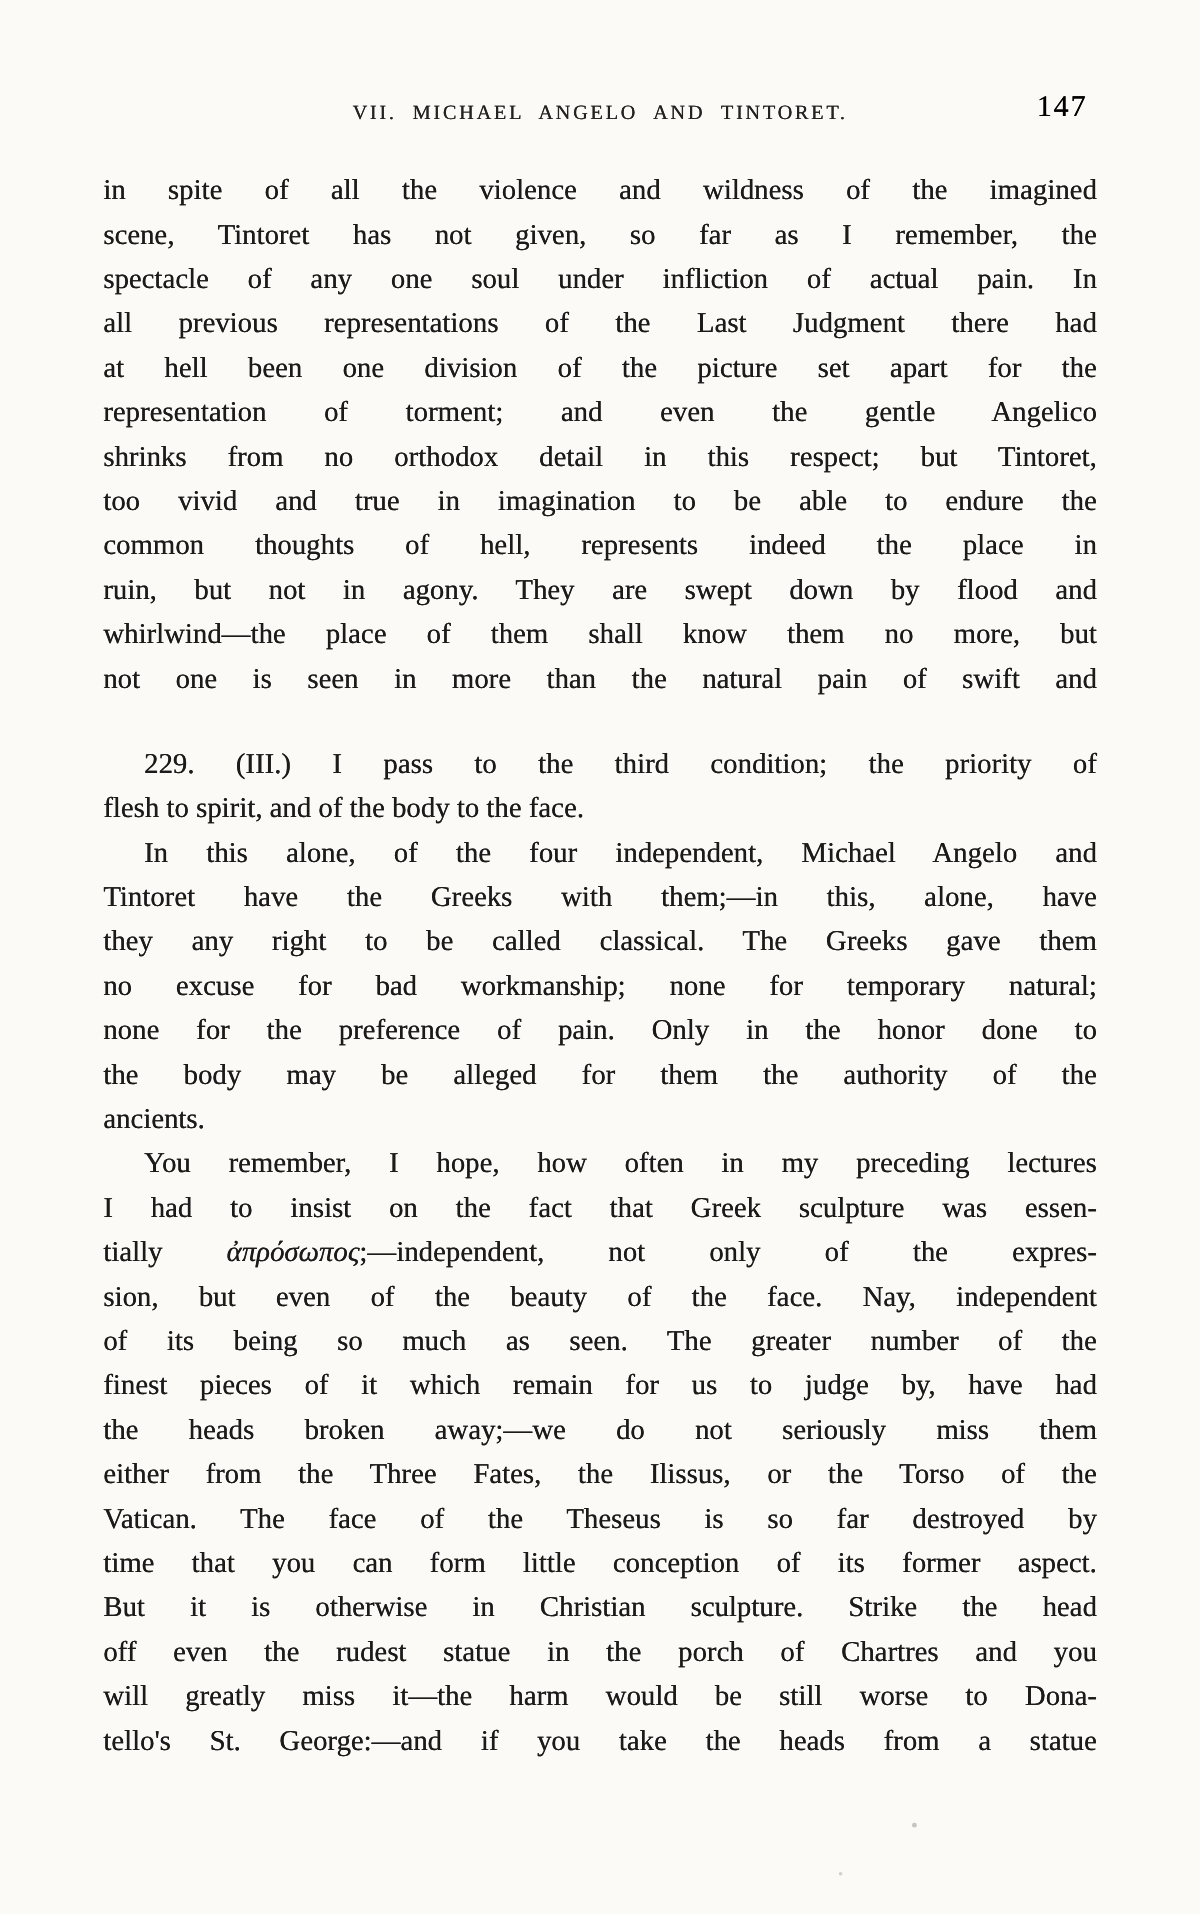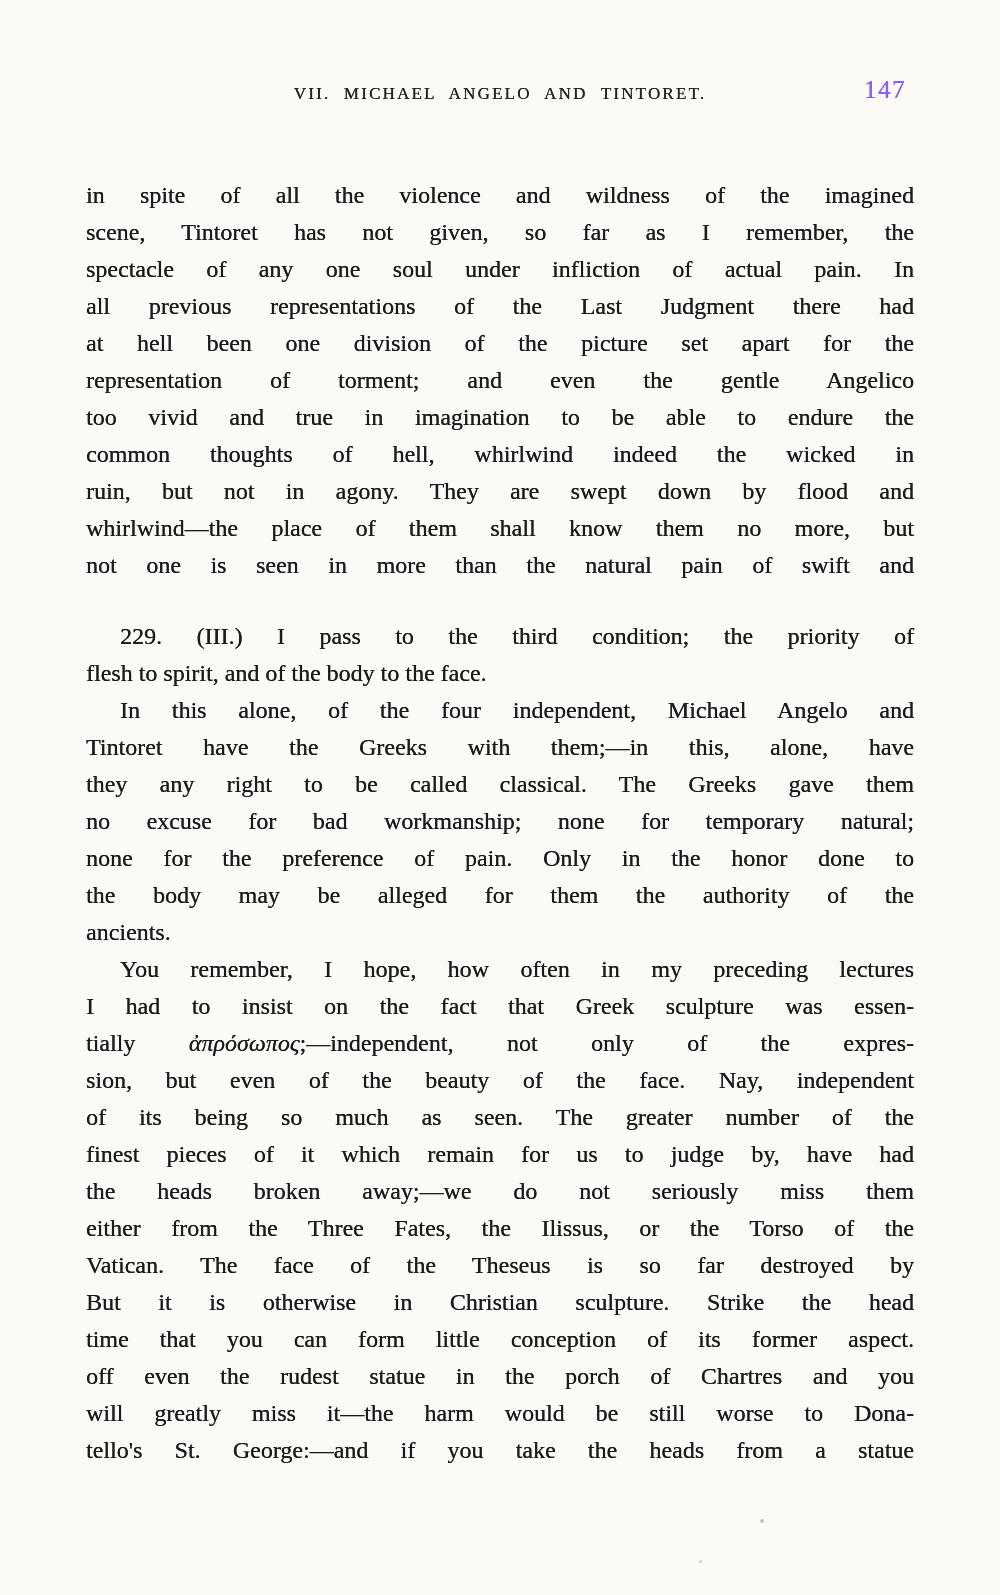--- a/index.html
+++ b/index.html
@@ -34,33 +34,32 @@
     word-spacing: 7px;
     color: #232323;
     text-shadow: 0.2px 0 0 currentColor;
   }
   .page-number {
     position: absolute;
     right: 8px;
     top: -4px;
     font-size: 25px;
     letter-spacing: 1.5px;
-    color: #8b5cf6;
+    color: #000000;
     text-shadow: 0.2px 0 0 currentColor;
   }
   .body-text {
     position: absolute;
     top: 141px;
     left: 86px;
     width: 828px;
     font-size: 24px;
     line-height: 37px;
     color: #1b1b1b;
     text-shadow: 0.2px 0 0 currentColor;
-    margin-top: 36px;
   }
   .para { margin: 0; }
   .para.gap-before { margin-top: 34px; }
   .para.indent .line:first-child { text-indent: 34px; }
   .line {
     text-align: justify;
     text-align-last: justify;
   }
   .line.last-left {
     text-align-last: left;
@@ -85,22 +84,23 @@
   </div>
 
   <div class="body-text">
       <div class="para">
         <div class="line">in spite of all the violence and wildness of the imagined</div>
         <div class="line">scene, Tintoret has not given, so far as I remember, the</div>
         <div class="line">spectacle of any one soul under infliction of actual pain.  In</div>
         <div class="line">all previous representations of the Last Judgment there had</div>
         <div class="line">at hell been one division of the picture set apart for the</div>
         <div class="line">representation of torment; and even the gentle Angelico</div>
+        <div class="line">shrinks from no orthodox detail in this respect; but Tintoret,</div>
         <div class="line">too vivid and true in imagination to be able to endure the</div>
-        <div class="line">common thoughts of hell, whirlwind indeed the wicked in</div>
+        <div class="line">common thoughts of hell, represents indeed the place in</div>
         <div class="line">ruin, but not in agony.  They are swept down by flood and</div>
         <div class="line">whirlwind—the place of them shall know them no more, but</div>
         <div class="line">not one is seen in more than the natural pain of swift and</div>
       </div>
       <div class="para indent gap-before">
         <div class="line">229. (III.) I pass to the third condition; the priority of</div>
         <div class="line last-left">flesh to spirit, and of the body to the face.</div>
       </div>
       <div class="para indent">
         <div class="line">In this alone, of the four independent, Michael Angelo and</div>
@@ -114,22 +114,22 @@
       <div class="para indent">
         <div class="line">You remember, I hope, how often in my preceding lectures</div>
         <div class="line">I had to insist on the fact that Greek sculpture was essen-</div>
         <div class="line">tially <i>ἀπρόσωπος</i>;—independent, not only of the expres-</div>
         <div class="line">sion, but even of the beauty of the face.  Nay, independent</div>
         <div class="line">of its being so much as seen.  The greater number of the</div>
         <div class="line">finest pieces of it which remain for us to judge by, have had</div>
         <div class="line">the heads broken away;—we do not seriously miss them</div>
         <div class="line">either from the Three Fates, the Ilissus, or the Torso of the</div>
         <div class="line">Vatican.  The face of the Theseus is so far destroyed by</div>
+        <div class="line">time that you can form little conception of its former aspect.</div>
         <div class="line">But it is otherwise in Christian sculpture.  Strike the head</div>
-        <div class="line">time that you can form little conception of its former aspect.</div>
         <div class="line">off even the rudest statue in the porch of Chartres and you</div>
         <div class="line">will greatly miss it—the harm would be still worse to Dona-</div>
         <div class="line">tello's St. George:—and if you take the heads from a statue</div>
       </div>
     </div>
 
   <div class="speck speck-a"></div>
   <div class="speck speck-b"></div>
 </div>
 

